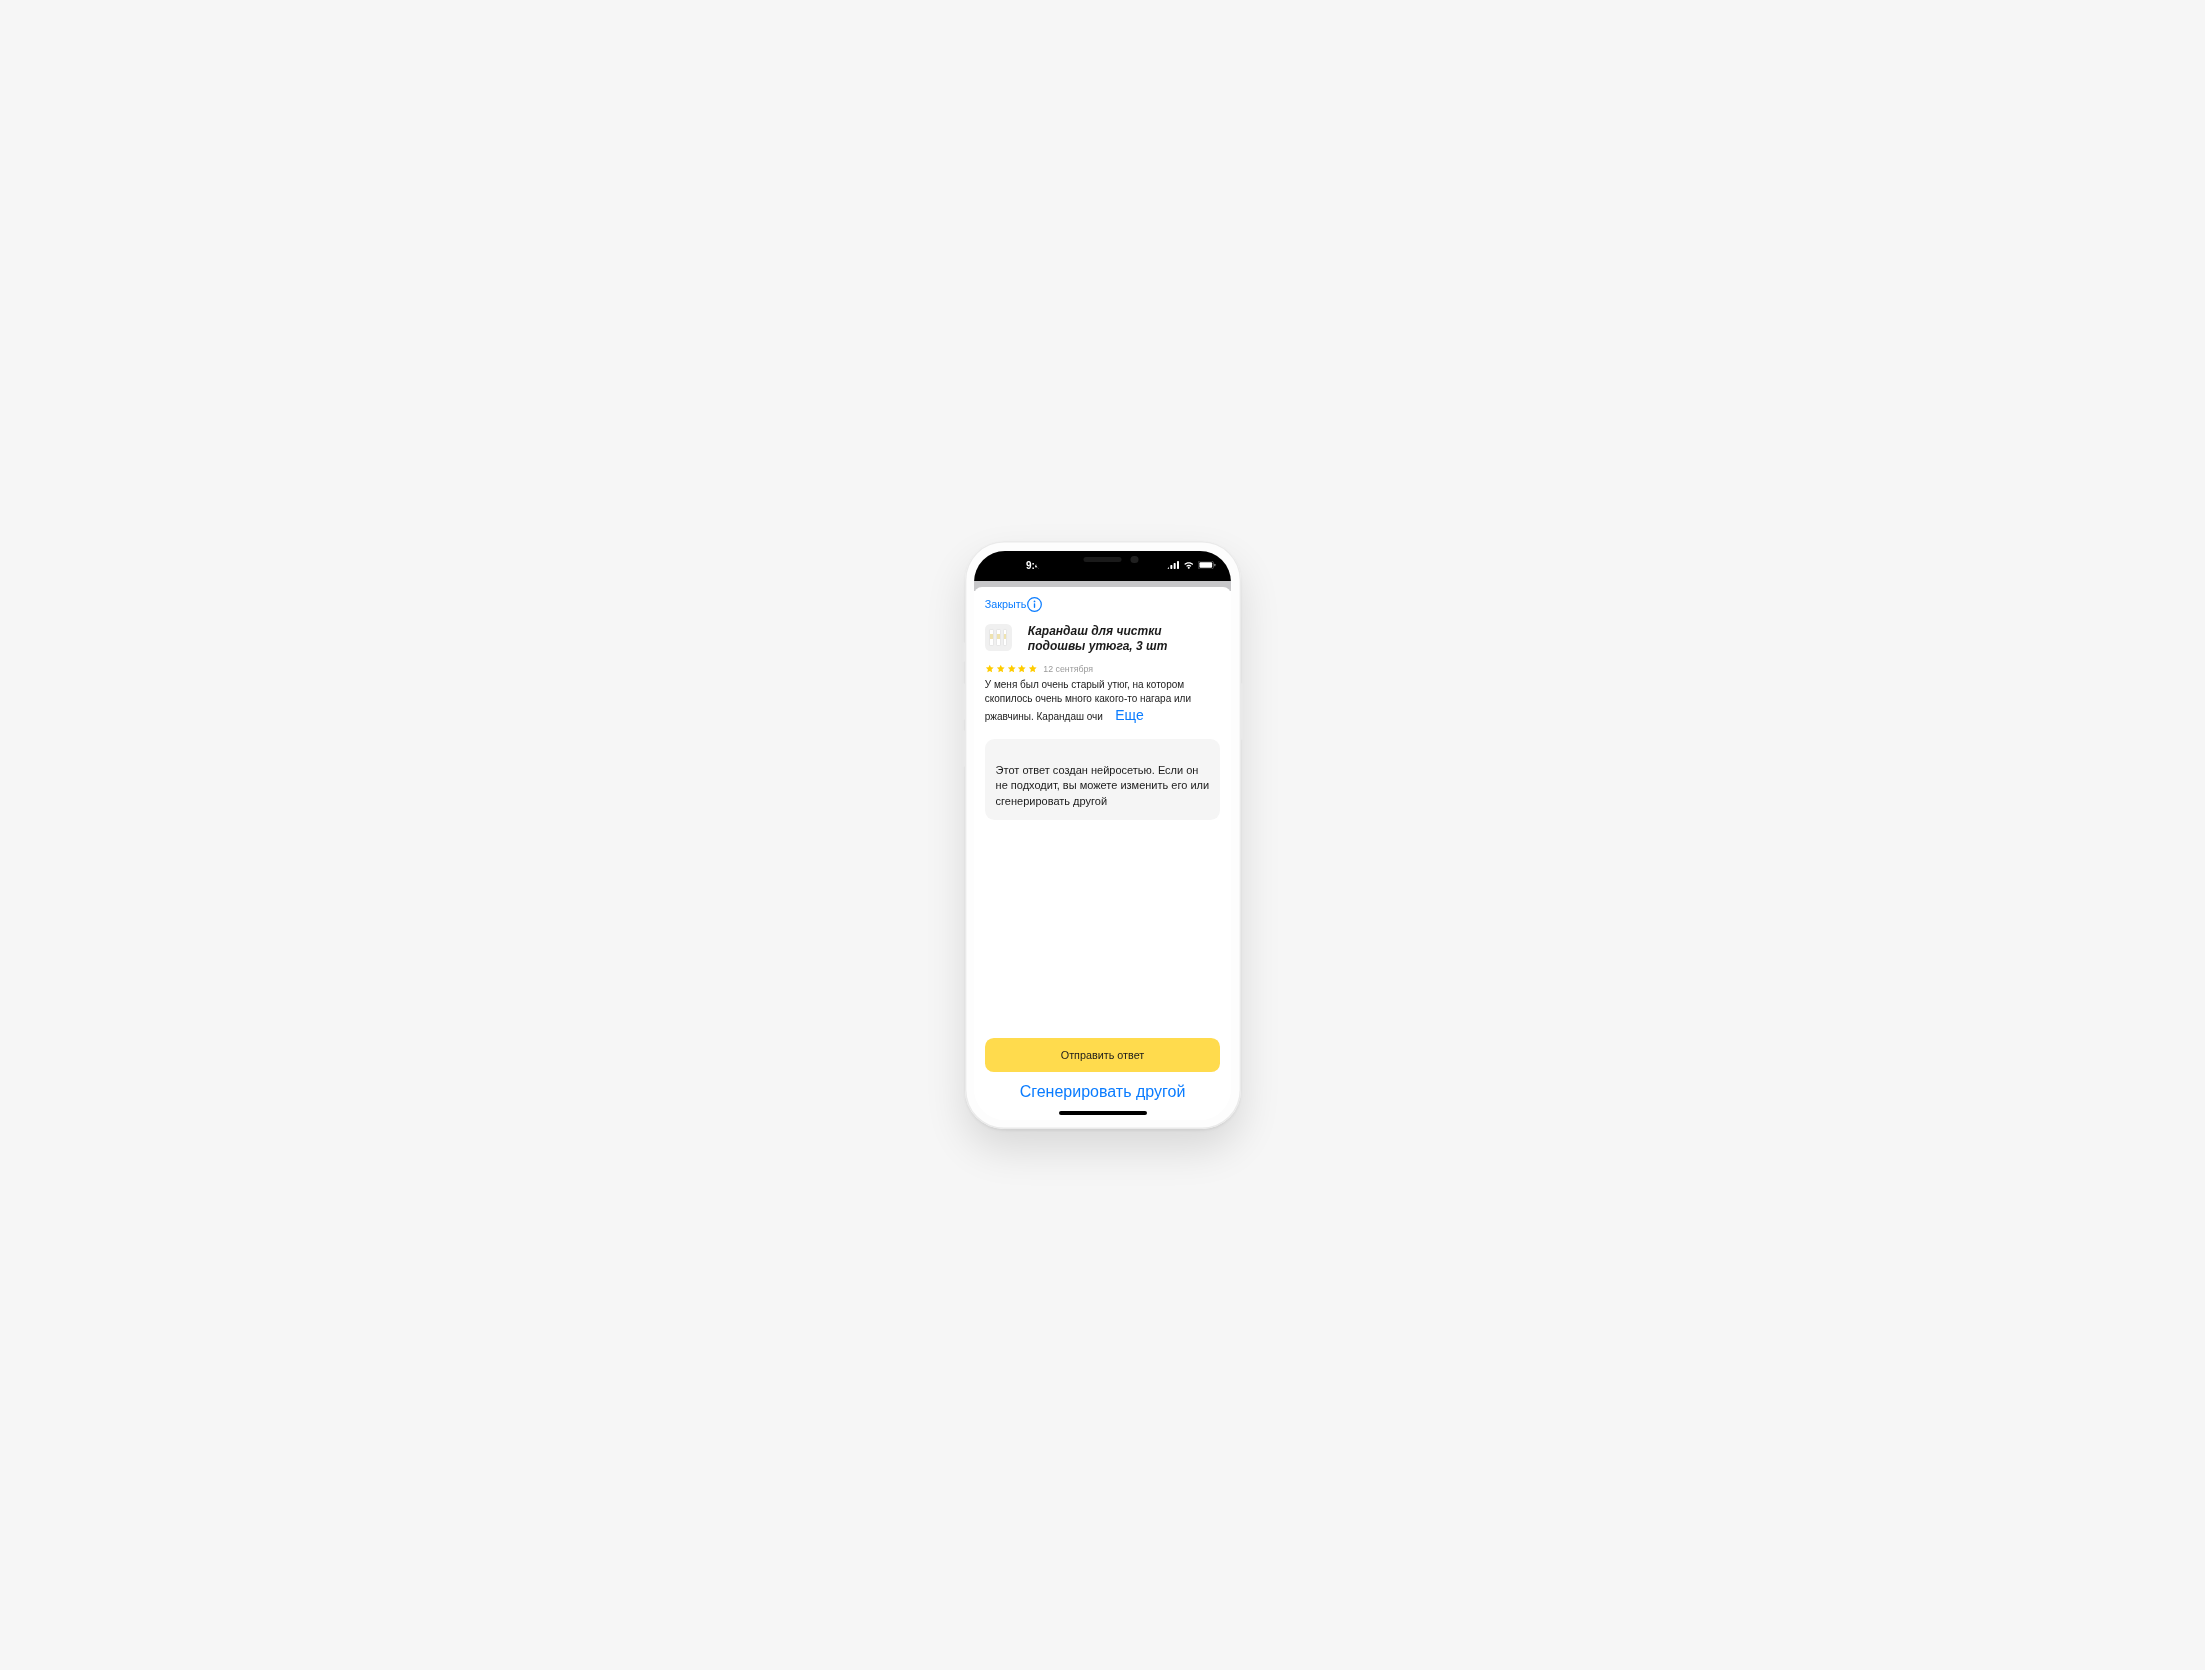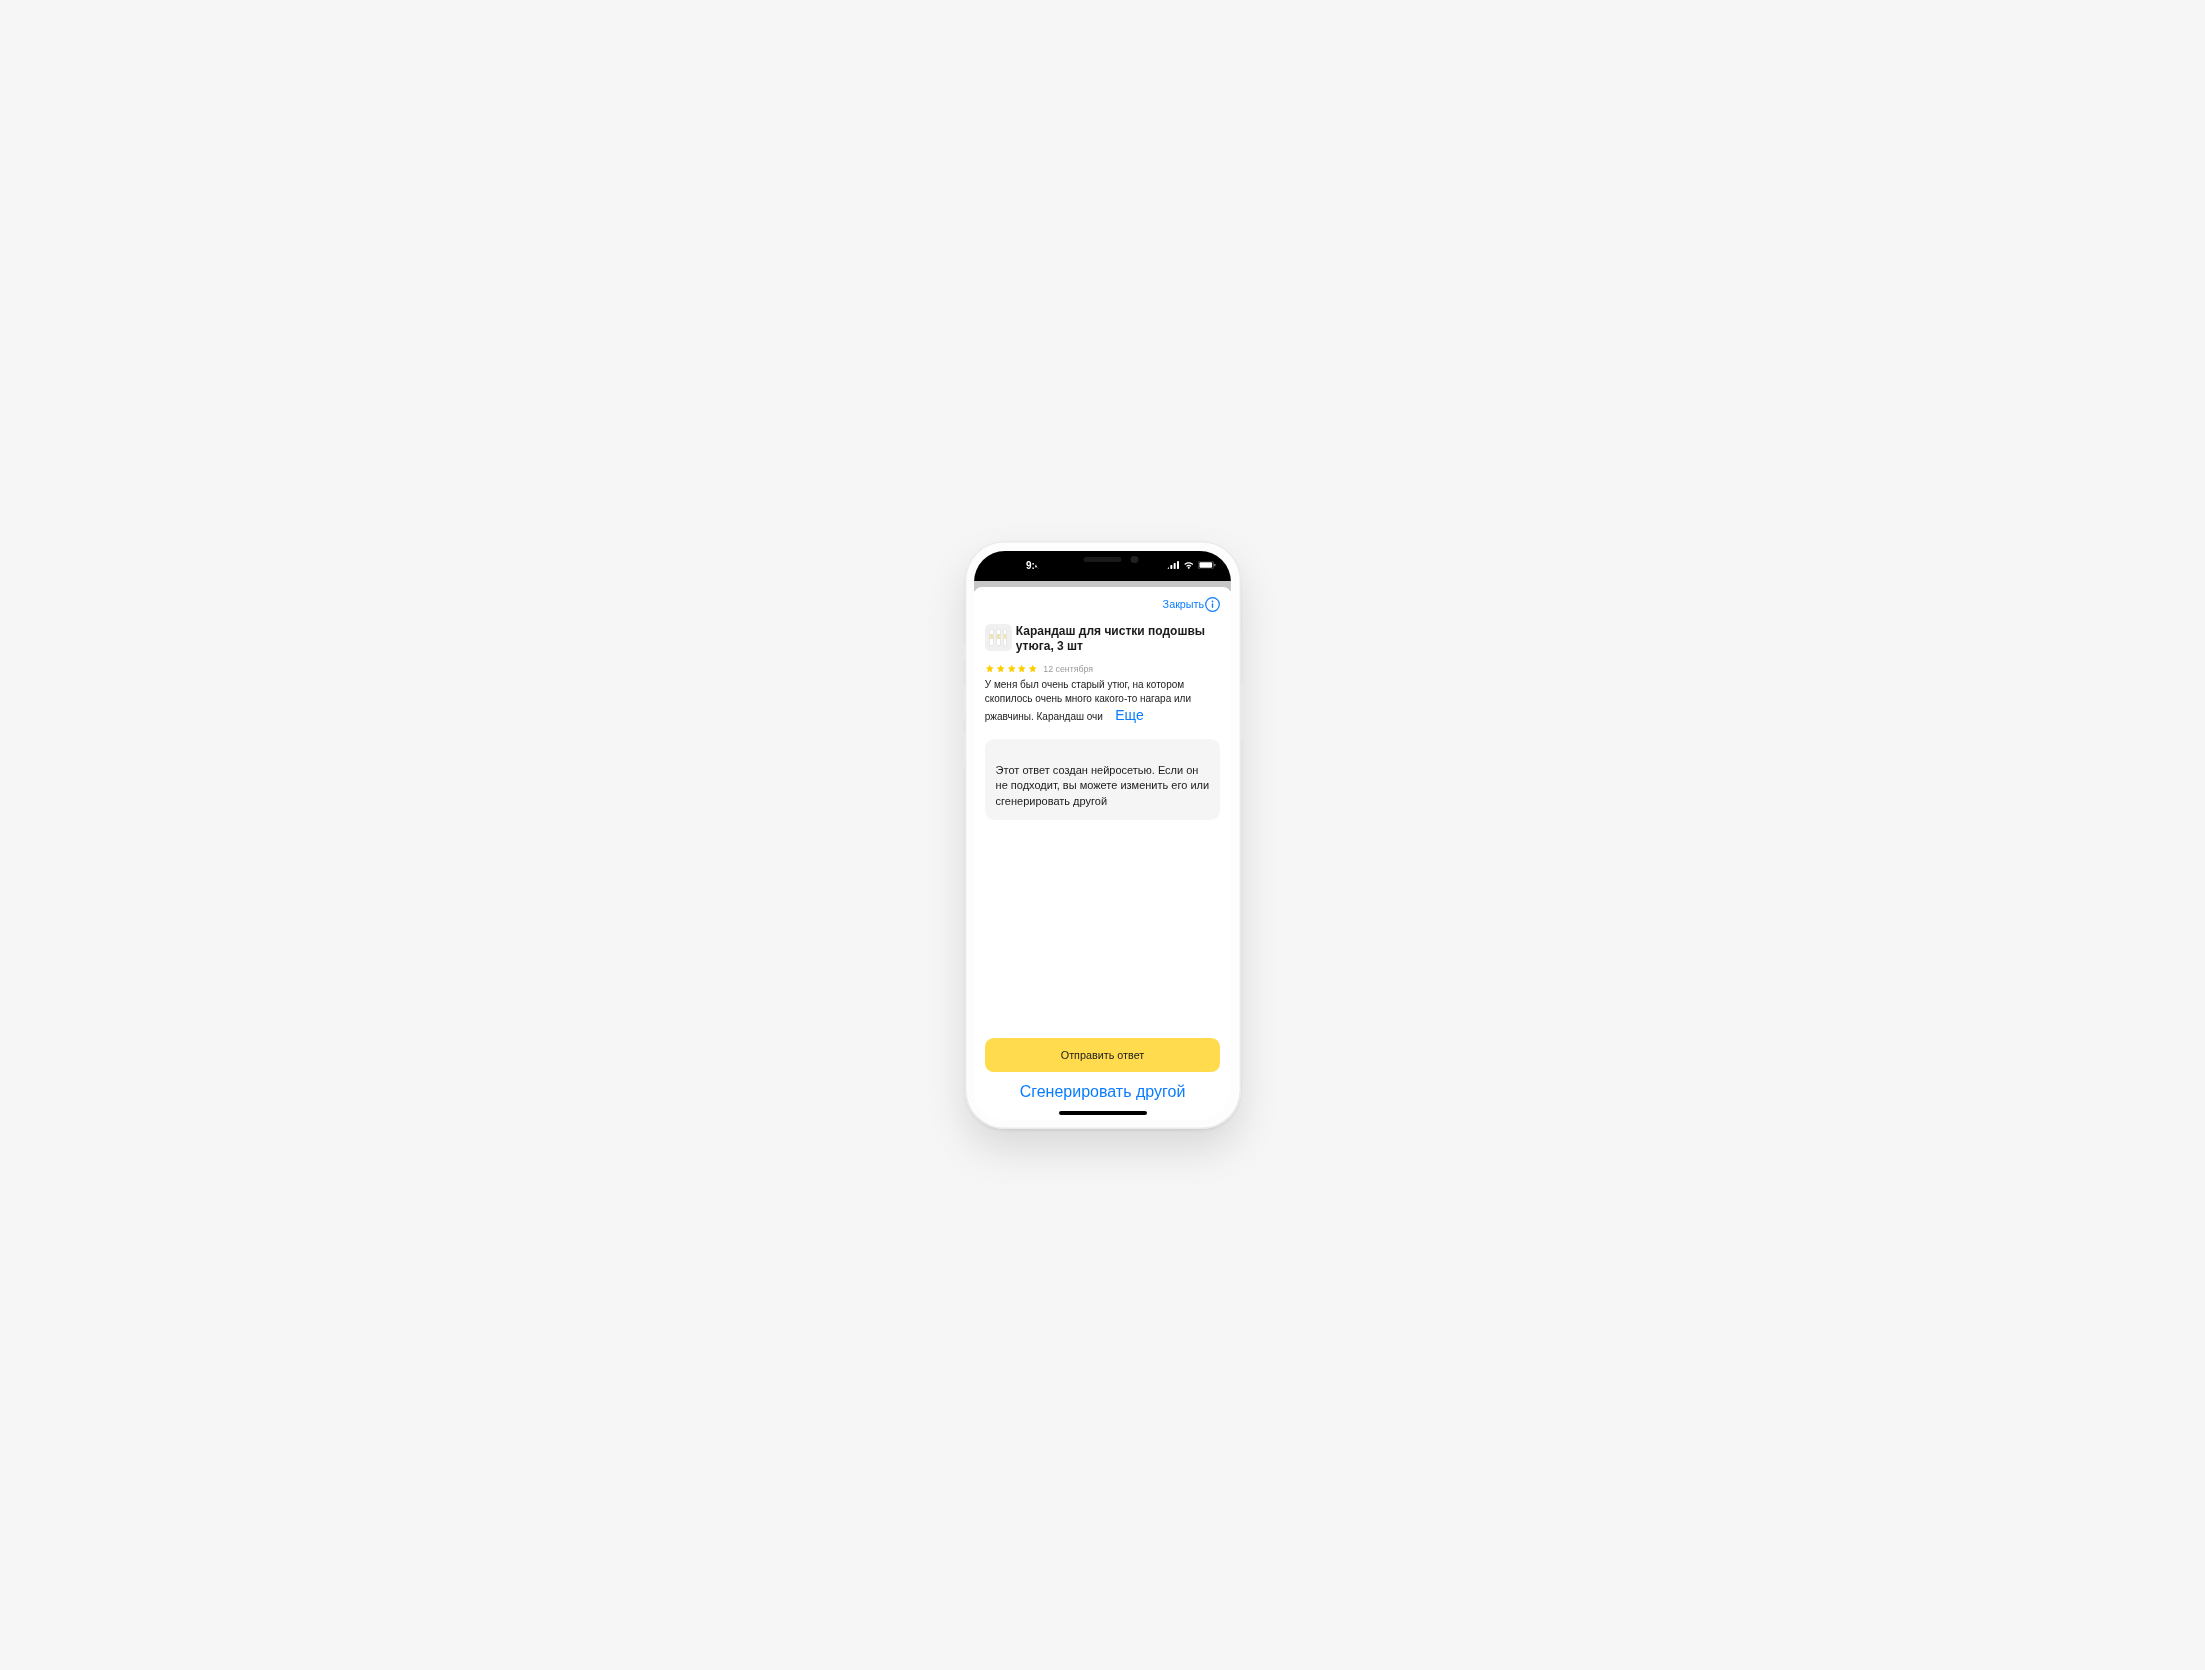--- a/index.html
+++ b/index.html
@@ -124,21 +124,21 @@
     border-top-left-radius: 8px;
     border-top-right-radius: 8px;
     z-index: 2;
     display:flex;
     flex-direction:column;
   }
 
   .sheet-header {
     display:flex;
     align-items:center;
-    justify-content:flex-end;
+    justify-content:flex-start;
     padding: 9.5px 10.8px 6.8px 10.8px;
   }
   .close-link {
     color:#0a7cff;
     font-size:10.8px;
     cursor:pointer;
   }
   .info-btn {
     width:16px; height:16px;
     display:flex; align-items:center; justify-content:center;
@@ -147,22 +147,23 @@
   .info-btn svg { display:block; }
 
   .content {
     padding: 5.4px 10.8px 0 10.8px;
     flex:1;
     overflow:hidden;
   }
 
   .product-row {
     display:flex;
-    gap:4px;
+    gap:16px;
     align-items:flex-start;
+    font-style:italic;
   }
   .thumb {
     width:27px; height:27px;
     border-radius:5.4px;
     background:#f0f0f0;
     flex:none;
     display:flex;
     align-items:center;
     justify-content:center;
     gap:2px;

